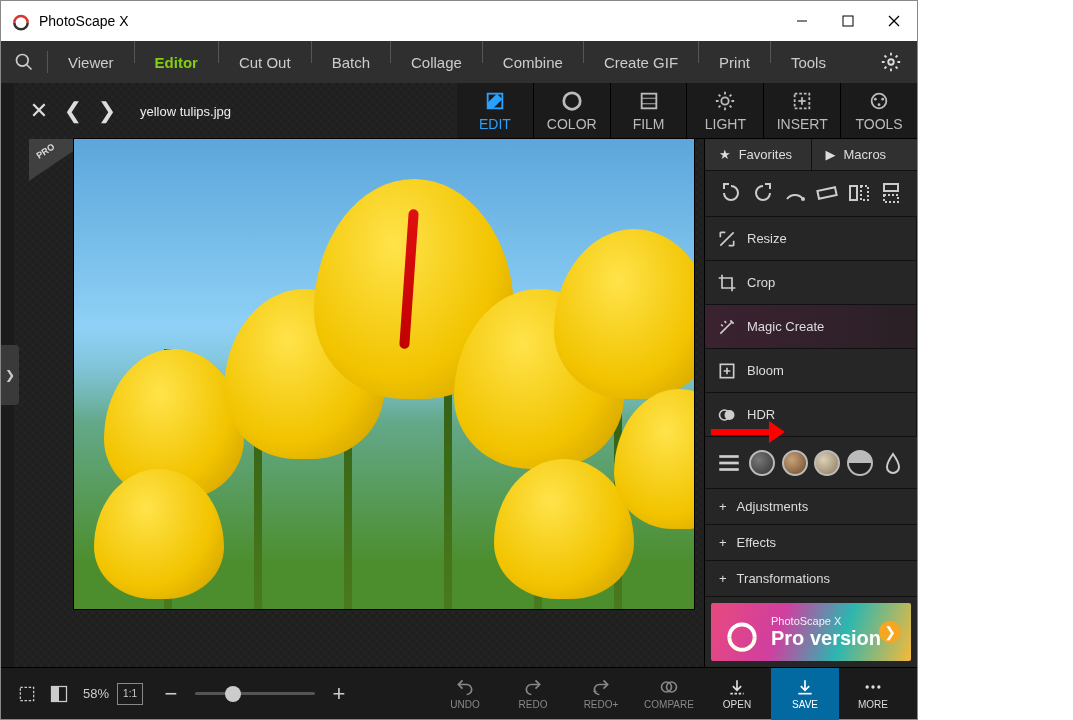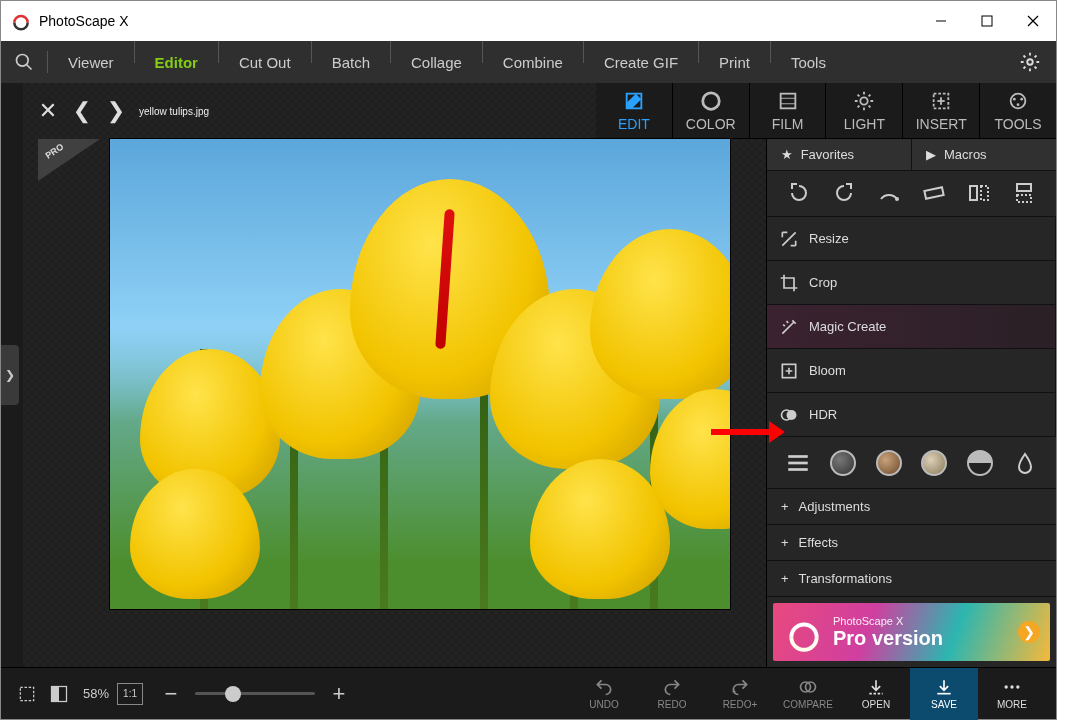--- a/index.html
+++ b/index.html
@@ -1,35 +1,35 @@
 <!DOCTYPE html>
 <html><head>
 <meta charset="utf-8">
 <style>
 *{box-sizing:border-box;margin:0;padding:0;font-family:"Segoe UI",Arial,sans-serif;user-select:none}
 body{width:1073px;height:720px;overflow:hidden;background:#fff}
-.window{width:1057px;height:720px;display:flex;flex-direction:column;border:1px solid #888}
+.window{width:918px;height:720px;display:flex;flex-direction:column;border:1px solid #888}
 .titlebar{height:40px;background:#fff;display:flex;align-items:center;padding:0 0 0 10px}
 .app-ico{width:20px;height:20px;margin-right:8px;display:flex;align-items:center;justify-content:center}
 .title-txt{font-size:14px;color:#000}
 .win-ctrls{margin-left:auto;display:flex}
 .win-btn{width:46px;height:40px;display:flex;align-items:center;justify-content:center;font-size:14px;color:#000;cursor:pointer}
 .menubar{height:42px;background:#2f2f2f;display:flex;align-items:center;padding:0 6px;color:#ccc;position:relative}
 .menu-search{width:34px;height:34px;display:flex;align-items:center;justify-content:center;cursor:pointer}
 .menu-sep{width:1px;height:22px;background:#555;margin:0 6px}
 .menu-item{padding:0 14px;height:42px;display:flex;align-items:center;font-size:15px;cursor:pointer;color:#ccc}
 .menu-item.active{color:#84cc16;font-weight:bold}
 .gear{margin-left:auto;width:40px;height:40px;display:flex;align-items:center;justify-content:center;cursor:pointer}
 .workspace{flex:1;display:flex;background:#1b1b1b;position:relative;overflow:hidden}
 .left-gutter{width:22px;background:#1b1b1b;display:flex;align-items:center;justify-content:center;position:relative}
 .expander-tab{position:absolute;left:0;top:50%;transform:translateY(-50%);width:18px;height:60px;background:#3a3a3a;border-radius:0 4px 4px 0;display:flex;align-items:center;justify-content:center;color:#ccc;font-size:12px;cursor:pointer}
 .canvas-area{flex:1;display:flex;flex-direction:column;background:repeating-conic-gradient(#1f1f1f 0 25%,#232323 0 50%) 50%/8px 8px}
 .file-header{height:56px;display:flex;align-items:center;padding:0 8px}
 .hdr-btn{width:34px;height:34px;display:flex;align-items:center;justify-content:center;color:#ddd;font-size:22px;cursor:pointer}
-.file-name{color:#eee;font-size:10px;margin-left:6px}
+.file-name{color:#eee;font-size:13px;margin-left:16px}
 .canvas-outer{flex:1;display:flex;align-items:flex-start;justify-content:center;padding:0 10px 10px 60px;position:relative}
 .pro-badge{position:absolute;left:15px;top:0;width:62px;height:42px;pointer-events:none}
 .pro-badge .tri{position:absolute;left:0;top:0;width:0;height:0;border-top:42px solid #404040;border-right:62px solid transparent}
 .pro-badge .txt{position:absolute;left:7px;top:8px;transform:rotate(-34deg);color:#ddd;font-size:9px;font-weight:bold;line-height:1}
 .photo{width:620px;height:470px;background:linear-gradient(#6fb8e8 0%,#7fc8f4 25%,#4c8e2e 90%);position:relative;overflow:hidden;box-shadow:0 0 0 1px #000}
 .photo .sky{position:absolute;inset:0;background:linear-gradient(#5ba6db 0%,#8fd1f6 40%,transparent 60%)}
 .photo .tulip{position:absolute;border-radius:50% 50% 45% 45%/60% 60% 40% 40%;background:radial-gradient(ellipse at 40% 30%,#ffe34a,#f2c400 60%,#c99800 100%)}
 .photo .stem{position:absolute;width:8px;background:linear-gradient(#2d5a10,#4a7a1e);bottom:0}
 .right-panel{width:290px;background:#262626;display:flex;flex-direction:column;border-left:1px solid #000}
 .tool-tabs{height:58px;display:flex;background:#1e1e1e;border-bottom:1px solid #000}
@@ -54,21 +54,21 @@
 .bottom-bar{height:52px;background:#1b1b1b;display:flex;align-items:center;padding:0 10px;color:#aaa;border-top:1px solid #000}
 .bb-ico{width:32px;height:32px;display:flex;align-items:center;justify-content:center;cursor:pointer}
 .zoom-txt{font-size:13px;color:#ccc;margin:0 8px}
 .zoom-box{width:26px;height:22px;border:1px solid #888;display:flex;align-items:center;justify-content:center;font-size:10px;color:#ccc;margin-right:12px;cursor:pointer}
 .slider{width:120px;height:20px;position:relative;display:flex;align-items:center;margin:0 8px}
 .slider .track{width:100%;height:3px;background:#555;border-radius:2px}
 .slider .thumb{position:absolute;left:30px;width:16px;height:16px;border-radius:50%;background:#ccc;cursor:pointer}
 .bb-spacer{flex:1}
 .bb-action{width:68px;height:52px;display:flex;flex-direction:column;align-items:center;justify-content:center;gap:2px;font-size:10px;color:#888;cursor:pointer}
 .bb-action.enabled{color:#ddd}
-.bb-action.save{background:#0c4a6e;color:#fff}
+.bb-action.save{background:#0369a1;color:#fff}
 .bb-action svg{width:20px;height:20px}
 .arrow-annot{position:absolute;left:710px;top:346px;z-index:50;pointer-events:none}
 .arrow-line{width:60px;height:6px;background:#ff0000;position:relative}
 .arrow-head{position:absolute;right:-14px;top:-8px;width:0;height:0;border-left:16px solid #ff0000;border-top:11px solid transparent;border-bottom:11px solid transparent}
 </style>
 </head>
 <body>
 
 <div class="window">
  <div class="titlebar">

